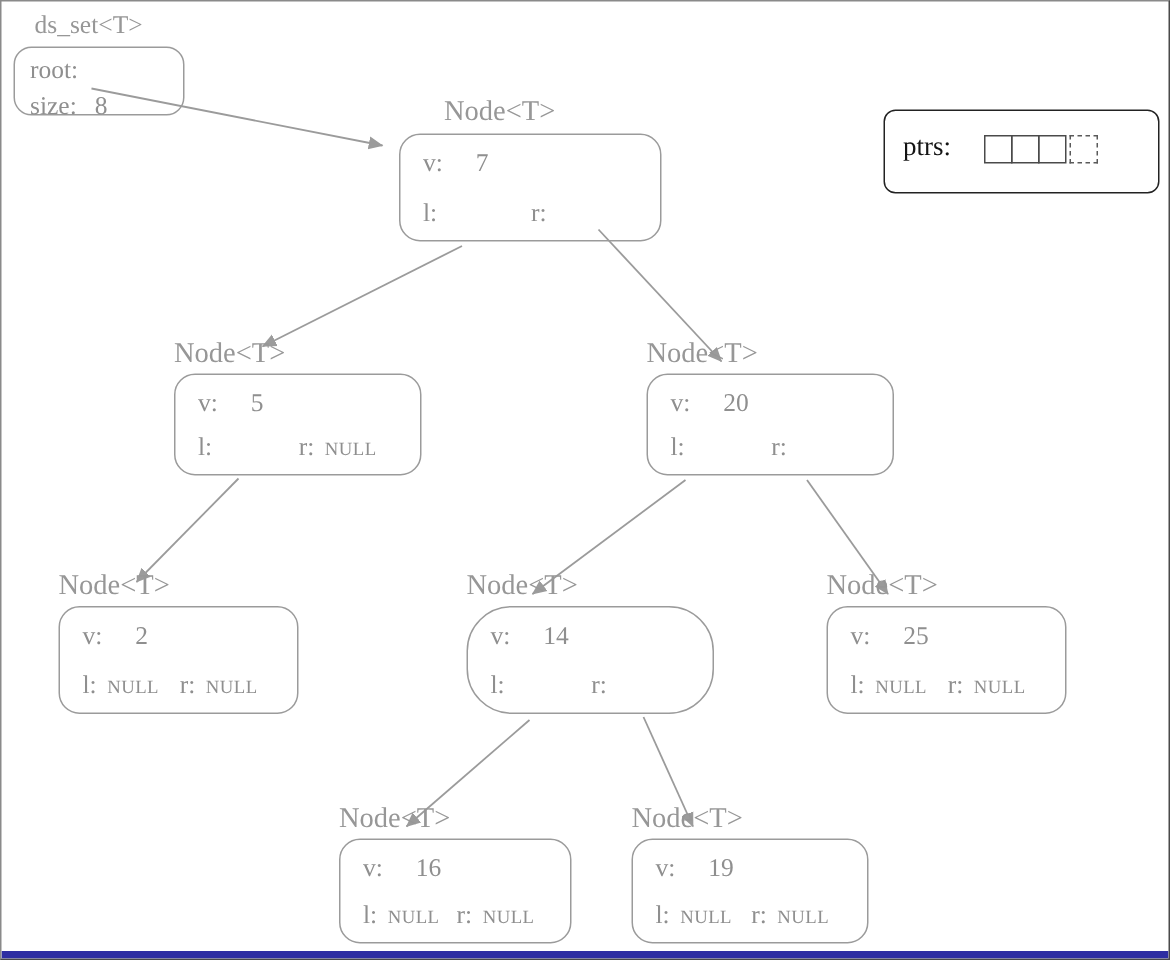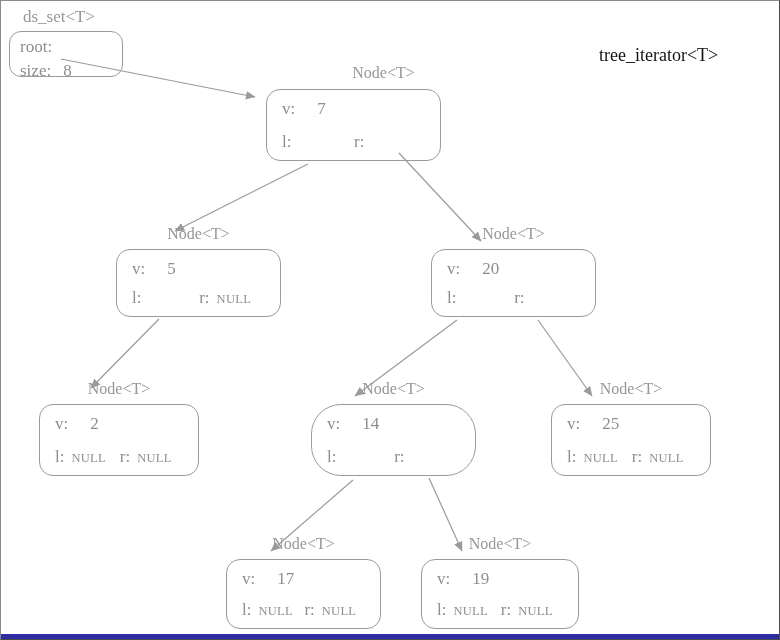--- a/index.html
+++ b/index.html
@@ -8,21 +8,21 @@
 
   #canvas {
     position:relative; width:780px; height:640px; background:#ffffff;
     border:1px solid #8a8a8a; border-right-color:#4a4a4a; border-bottom-color:#4a4a4a;
     overflow:hidden;
   }
 
   #edges { position:absolute; left:0; top:0; width:780px; height:640px; pointer-events:none; }
   #edges line { stroke:#9b9b9b; stroke-width:1.2; }
 
-  .node-title { position:absolute; font-size:16px; color:#979797; text-align:center; }
+  .node-title { position:absolute; font-size:19px; color:#979797; }
   .node-box {
     position:absolute; border:1.3px solid #9b9b9b; border-radius:14px;
     color:#8f8f8f; font-size:17px; background:transparent;
   }
   .v-row { position:absolute; top:9px; left:15px; white-space:nowrap; }
   .v-val { display:inline-block; margin-left:22px; }
   .lr-row { position:absolute; left:15px; right:8px; bottom:8px; height:20px; }
   .lr-l { position:absolute; left:0; bottom:0; white-space:nowrap; }
   .lr-r { position:absolute; left:48%; bottom:0; white-space:nowrap; }
   .null-val { font-size:12.5px; margin-left:7px; letter-spacing:0.3px; }
@@ -75,21 +75,29 @@
   <div id="ds-set-title">ds_set&lt;T&gt;</div>
   <div id="ds-set-box">
     <div class="root-row">
       <span>root:</span>
     </div>
     <div class="size-row">
       <span>size:</span><span class="size-val">8</span>
     </div>
   </div>
 
-  <div id="iter-title">tree_iterator&lt;T&gt;</div>
+  <div id="iter-box">
+    <span class="ptrs-label">ptrs:</span>
+    <div class="ptr-cells">
+      <span class="ptr-cell first"></span>
+      <span class="ptr-cell"></span>
+      <span class="ptr-cell"></span>
+      <span class="ptr-cell dashed"></span>
+    </div>
+  </div>
 
   <div class="node-title" style="left:295px; top:63px; width:175px;">Node&lt;T&gt;</div>
   <div class="node-box" style="left:265px; top:88px; width:175px; height:72px;">
     <div class="v-row"><span>v:</span><span class="v-val">7</span></div>
     <div class="lr-row">
       <span class="lr-l"><span>l:</span><span class="null-val"></span></span>
       <span class="lr-r"><span>r:</span><span class="null-val"></span></span>
     </div>
   </div>
 
@@ -133,21 +141,21 @@
   <div class="node-box" style="left:550px; top:403px; width:160px; height:72px;">
     <div class="v-row"><span>v:</span><span class="v-val">25</span></div>
     <div class="lr-row">
       <span class="lr-l"><span>l:</span><span class="null-val">NULL</span></span>
       <span class="lr-r"><span>r:</span><span class="null-val">NULL</span></span>
     </div>
   </div>
 
   <div class="node-title" style="left:225px; top:534px; width:155px;">Node&lt;T&gt;</div>
   <div class="node-box" style="left:225px; top:558px; width:155px; height:70px;">
-    <div class="v-row"><span>v:</span><span class="v-val">17</span></div>
+    <div class="v-row"><span>v:</span><span class="v-val">16</span></div>
     <div class="lr-row">
       <span class="lr-l"><span>l:</span><span class="null-val">NULL</span></span>
       <span class="lr-r"><span>r:</span><span class="null-val">NULL</span></span>
     </div>
   </div>
 
   <div class="node-title" style="left:420px; top:534px; width:158px;">Node&lt;T&gt;</div>
   <div class="node-box" style="left:420px; top:558px; width:158px; height:70px;">
     <div class="v-row"><span>v:</span><span class="v-val">19</span></div>
     <div class="lr-row">

